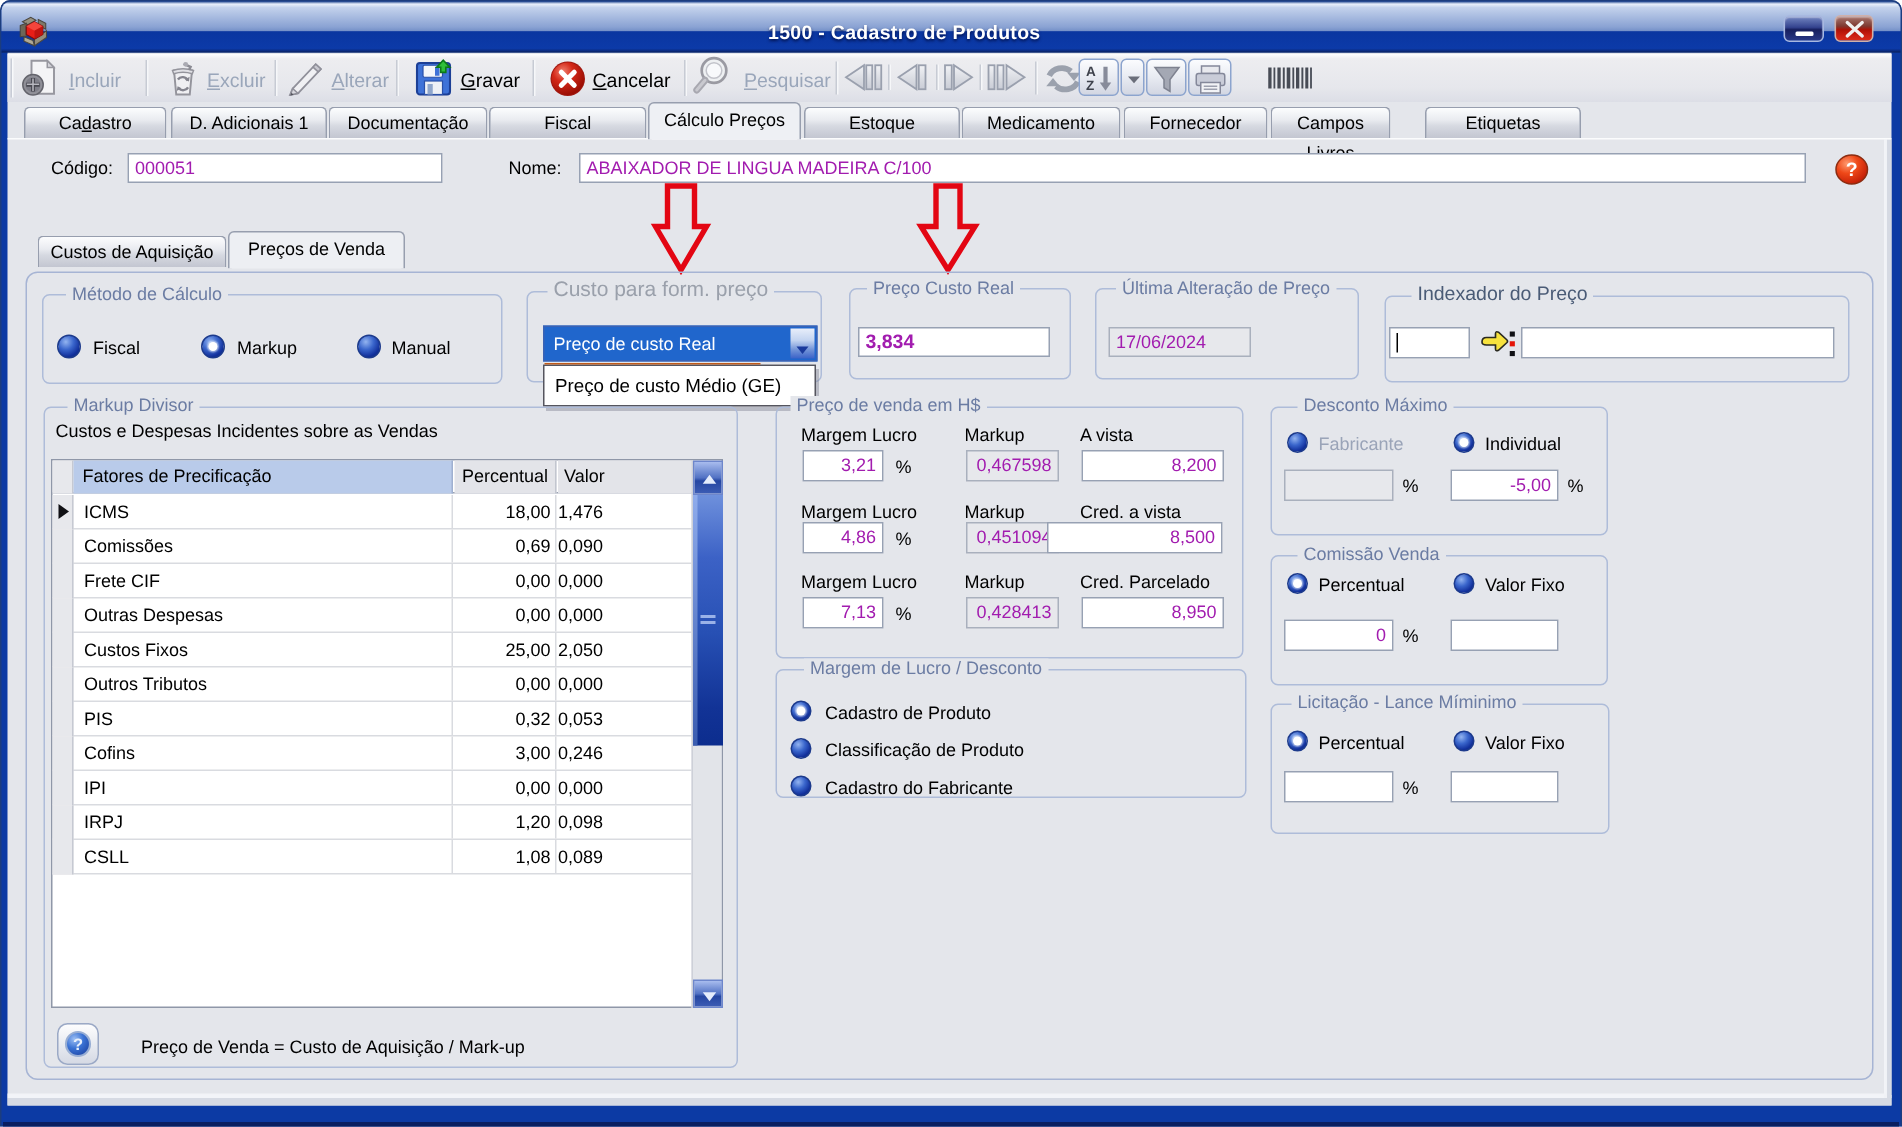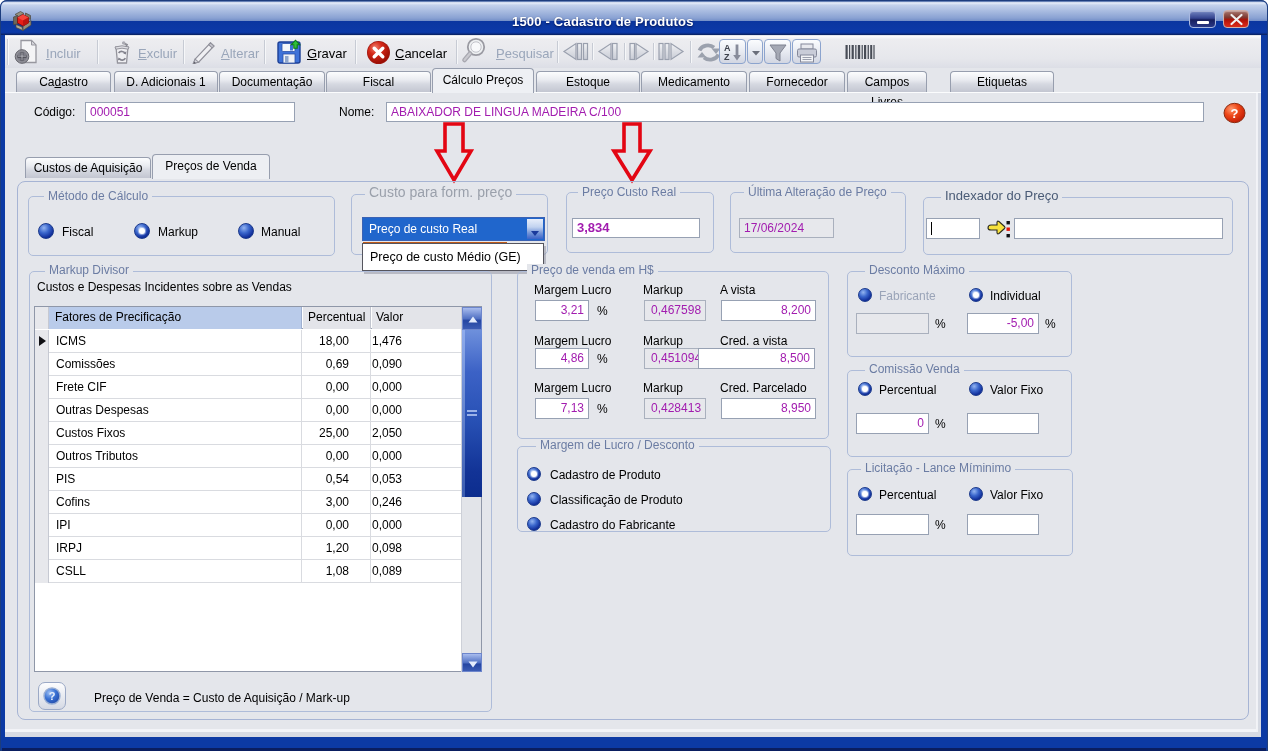--- a/index.html
+++ b/index.html
@@ -19,21 +19,21 @@
 .tb.sel{top:0;height:25px;background:#eef0f4;z-index:5}
 .sep{position:absolute;top:4px;height:24px;width:1px;background:#c7cbd4;box-shadow:1px 0 0 #f6f7f9}
 .tbtn{position:absolute;font-size:13px;color:#000;white-space:nowrap}
 .tbtn.d{color:#9aa6ba}
 .tbtn u{text-decoration:underline}
 svg{position:absolute;overflow:visible}
 .trow{position:absolute;left:0;width:426px;height:23px;border-bottom:1px solid #d9dbe0}
 .tc{position:absolute;top:0;height:22px;font-size:12px;line-height:22px;white-space:nowrap;overflow:hidden;color:#000}
 .tc.ind{left:0;width:14px;height:23px;background:#e7e8ec;border-right:1px solid #c6c9d2}
 .tc.c1{left:15px;width:252px;padding-left:6px;border-right:1px solid #d9dbe0}
-.tc.c2{left:268px;width:68px;text-align:right;padding-right:21px;border-right:1px solid #d9dbe0}
+.tc.c2{left:268px;width:68px;text-align:right;padding-right:3px;border-right:1px solid #d9dbe0}
 .tc.c3{left:337px;width:89px;text-align:left;padding-right:4px}
 </style></head>
 <body>
 <div id="win"></div>
 <div id="panel"></div>
 <div class="abs" style="left:5px;top:730px;width:1256px;height:2px;background:#f2f4f8"></div>
 <div class="abs" style="left:5px;top:732px;width:1256px;height:5px;background:#d6dae3"></div>
 <div class="abs" style="left:1256px;top:93px;width:2px;height:639px;background:#f0f2f6"></div>
 <div class="abs" style="left:1258px;top:93px;width:3px;height:639px;background:#d6dae3"></div>
 <div class="abs" style="left:2px;top:748px;width:1264px;height:3px;background:#0a1e60"></div>
@@ -351,21 +351,21 @@
         </div>
       <div class="trow" style="top:138px">
           <div class="tc ind"></div>
           <div class="tc c1">Outros Tributos</div>
           <div class="tc c2">0,00</div>
           <div class="tc c3">0,000</div>
         </div>
       <div class="trow" style="top:161px">
           <div class="tc ind"></div>
           <div class="tc c1">PIS</div>
-          <div class="tc c2">0,54</div>
+          <div class="tc c2">0,32</div>
           <div class="tc c3">0,053</div>
         </div>
       <div class="trow" style="top:184px">
           <div class="tc ind"></div>
           <div class="tc c1">Cofins</div>
           <div class="tc c2">3,00</div>
           <div class="tc c3">0,246</div>
         </div>
       <div class="trow" style="top:207px">
           <div class="tc ind"></div>

